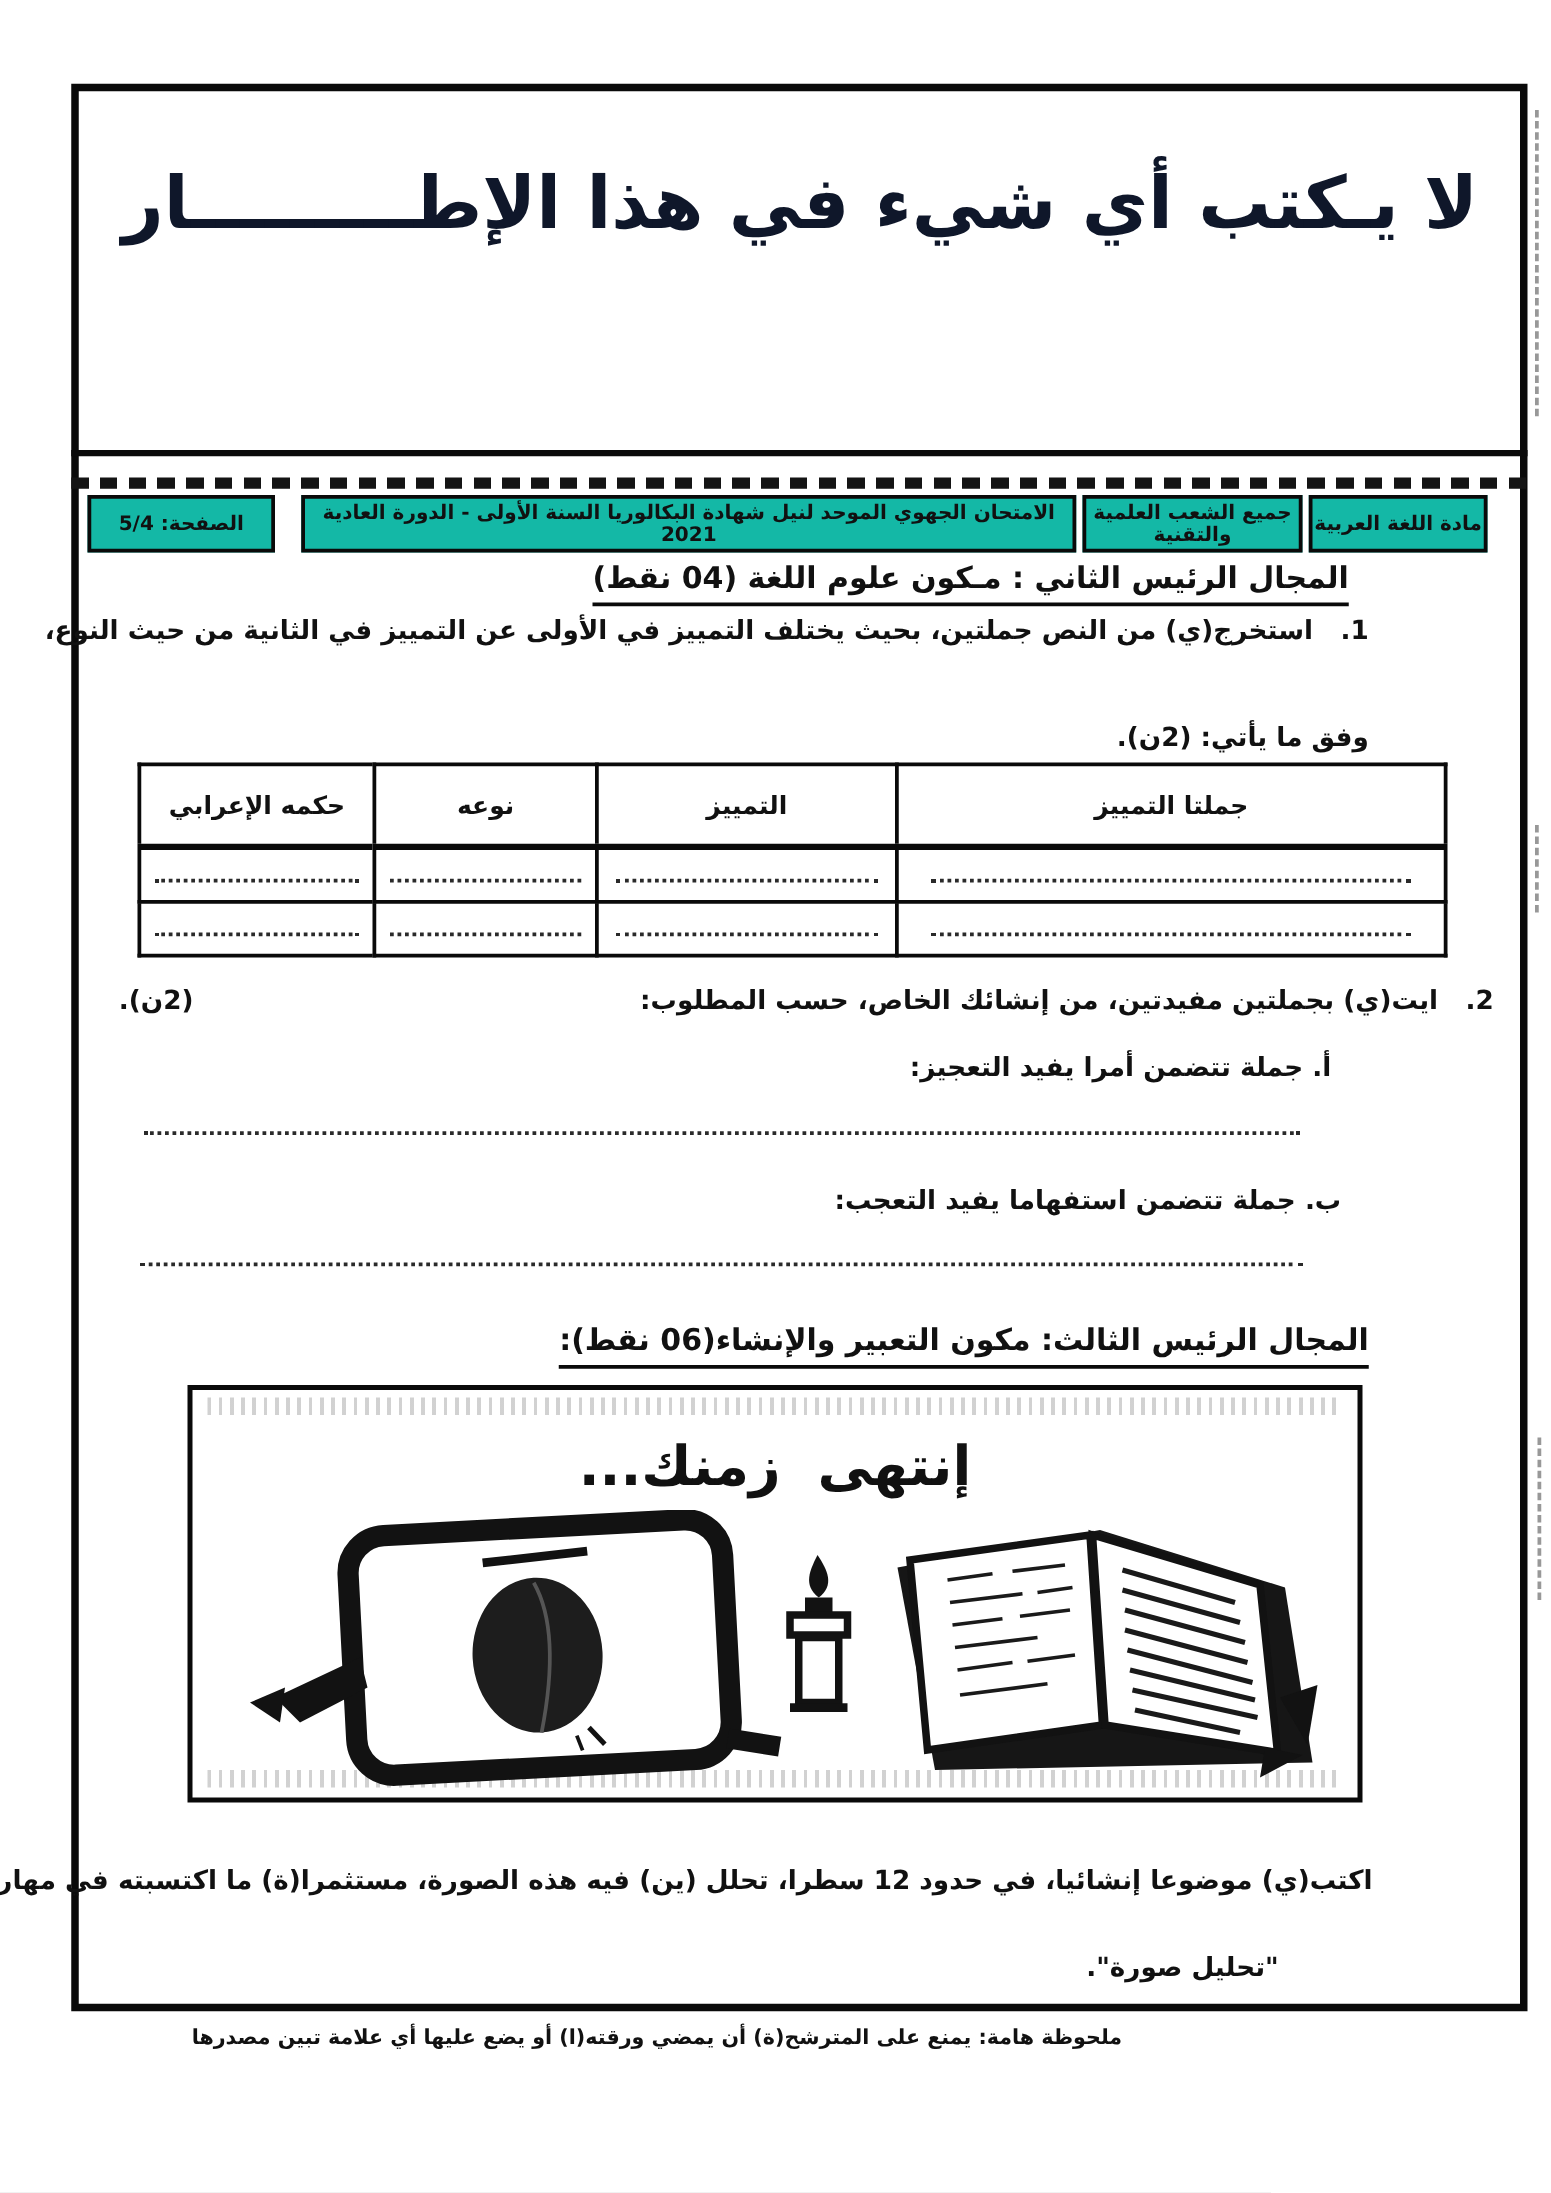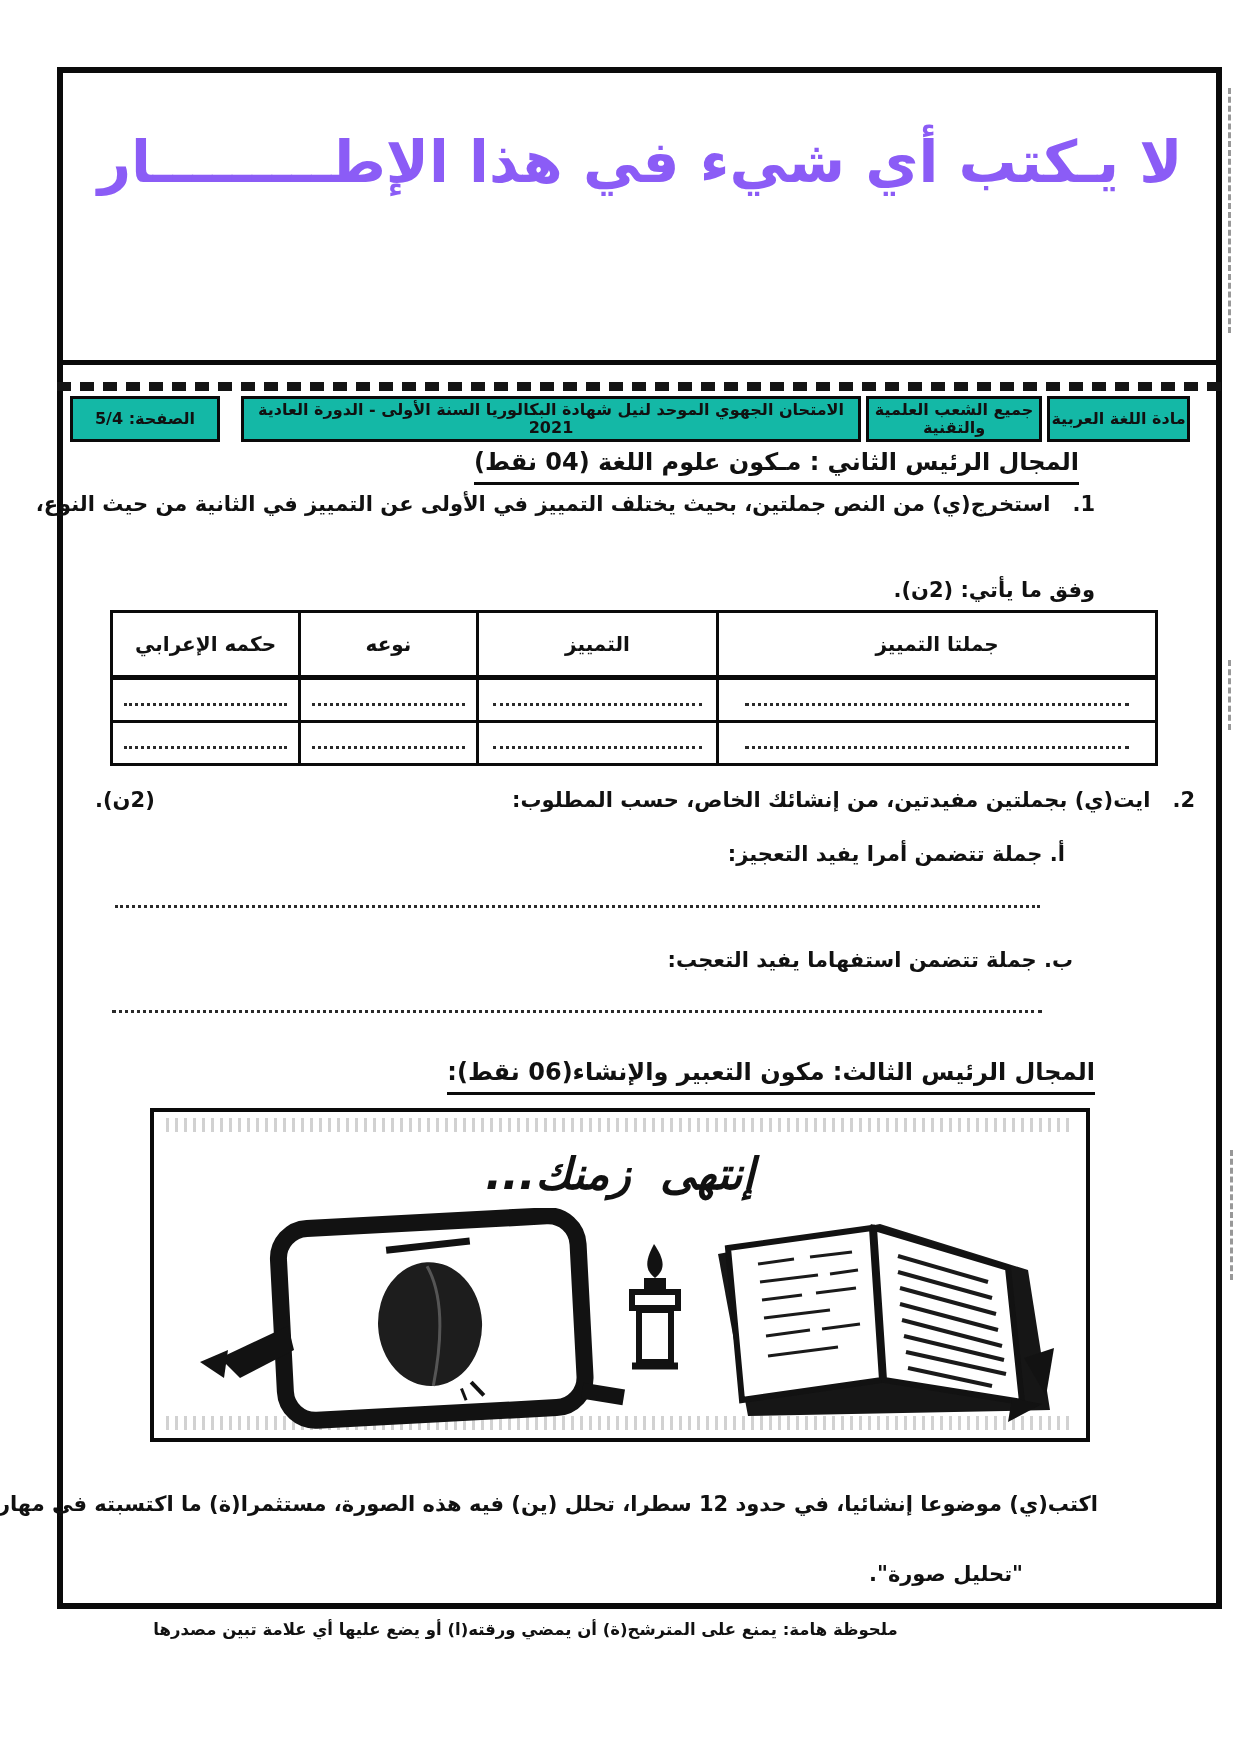--- a/index.html
+++ b/index.html
@@ -7,21 +7,21 @@
     position:relative;width:1241px;height:1754px;background:#ffffff;
     font-family:"DejaVu Sans","Liberation Sans",sans-serif;color:#111;
     overflow:hidden;margin:0 auto;
   }
   .abs{position:absolute;}
   .rtl{direction:rtl;unicode-bidi:embed;}
 
   
   #outer-frame{left:57px;top:67px;width:1165px;height:1542px;border:6px solid #0a0a0a;box-sizing:border-box;}
   #frame-divider{left:57px;top:360px;width:1165px;height:5px;background:#0a0a0a;}
-  #no-write-title{left:70px;top:128px;width:1140px;text-align:center;font-size:58px;font-weight:bold;color:#8b5cf6;}
+  #no-write-title{left:70px;top:128px;width:1140px;text-align:center;font-size:58px;font-weight:bold;color:#0f172a;}
 
   
   #perforation{left:57px;top:382px;width:1165px;height:9px;
     background:repeating-linear-gradient(90deg,#141414 0 14px,transparent 14px 23px);}
 
   
   #exam-header-row{left:70px;top:396px;width:1120px;height:46px;display:flex;direction:rtl;gap:5px;}
   .hdr-cell{border:3px solid #0a0a0a;box-sizing:border-box;display:flex;align-items:center;justify-content:center;
     font-weight:bold;font-size:16px;background:#14b8a6;text-align:center;line-height:1.1;}
   #subject-cell{width:143px;}
@@ -36,21 +36,21 @@
 
   
   #tamyiz-table{left:110px;top:610px;width:1048px;border-collapse:collapse;direction:rtl;table-layout:fixed;}
   #tamyiz-table th,#tamyiz-table td{border:3px solid #0a0a0a;padding:0;}
   #tamyiz-table th{height:62px;font-size:20px;font-weight:bold;vertical-align:middle;border-bottom-width:5px;}
   #tamyiz-table td{height:40px;vertical-align:bottom;}
   .dotfill{height:0;border-bottom:3px dotted #2a2a2a;width:88%;margin:0 auto 14px auto;}
   .dotline{height:0;border-bottom:3px dotted #2a2a2a;}
 
   
-  #cartoon-box{left:150px;top:1108px;width:940px;height:334px;border:4px solid #0a0a0a;box-sizing:border-box;background:#fff;font-style:italic;}
+  #cartoon-box{left:150px;top:1108px;width:940px;height:334px;border:4px solid #0a0a0a;box-sizing:border-box;background:#fff;}
   .speckle{position:absolute;left:12px;right:12px;height:14px;opacity:.45;
     background:repeating-linear-gradient(90deg,#9a9a9a 0 3px,transparent 3px 9px);}
   #cartoon-caption{position:absolute;left:0;top:36px;width:100%;text-align:center;
     font-size:44px;font-weight:bold;direction:rtl;word-spacing:14px;letter-spacing:1px;}
   #cartoon-drawing{position:absolute;left:8px;top:96px;}
 
   #footer-note{left:0;top:1620px;width:1051px;text-align:center;font-size:16.5px;font-weight:bold;direction:rtl;}
 
   .artifact{border-left:3px dashed #444;opacity:.55;width:0;}
 </style>

